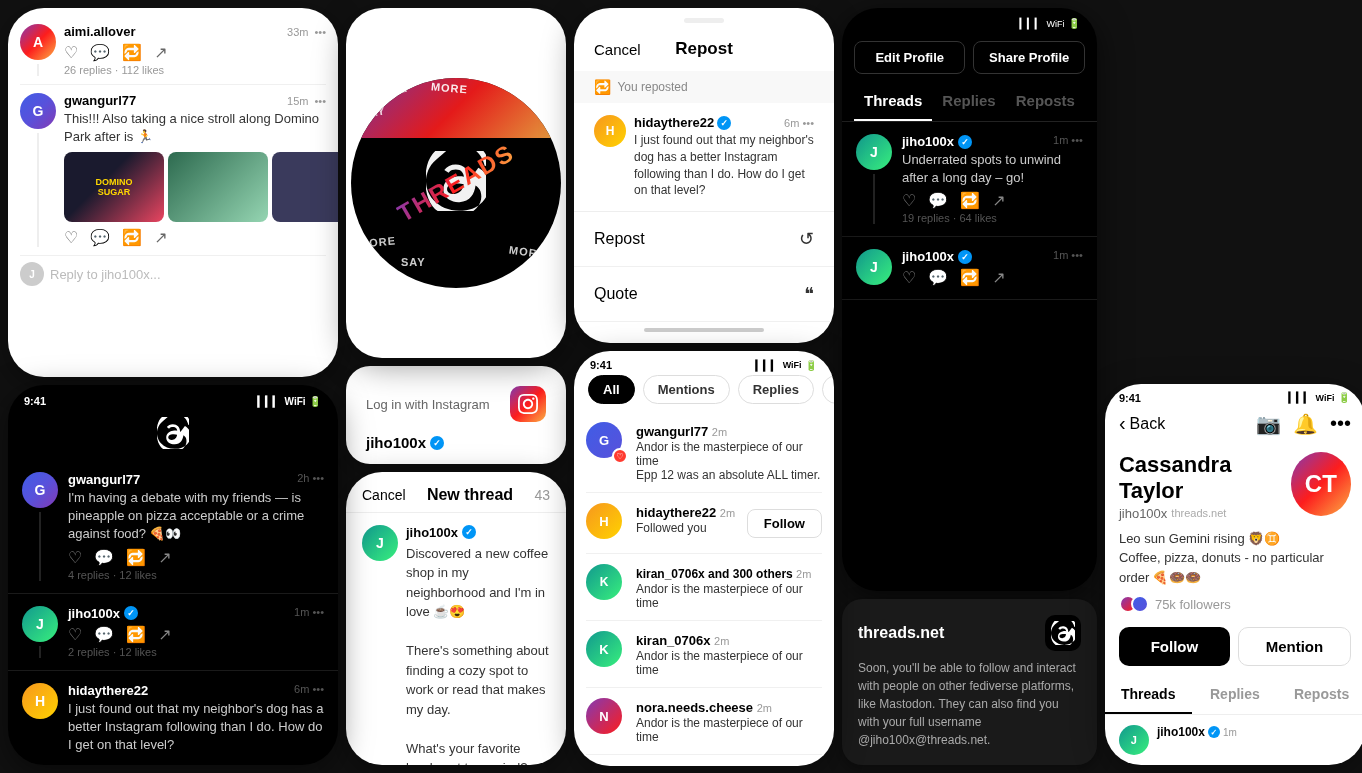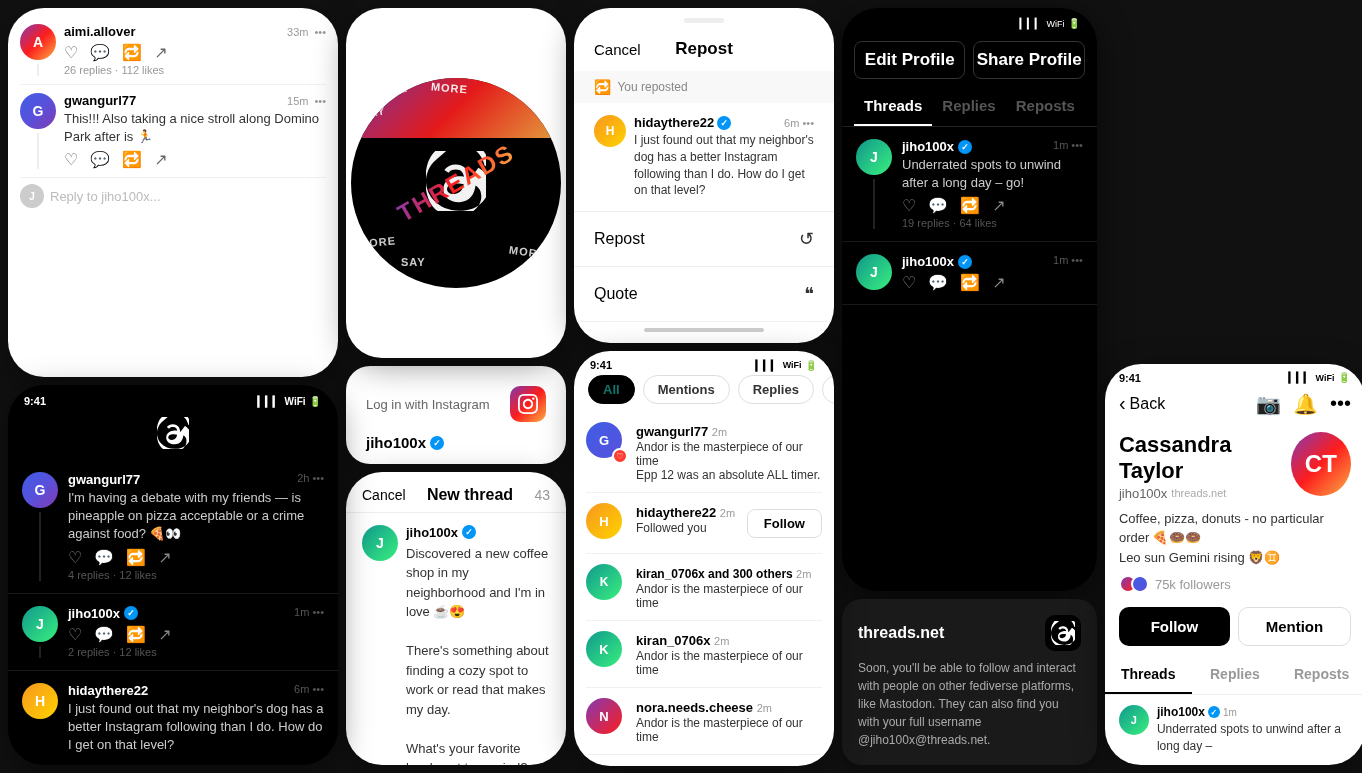--- a/index.html
+++ b/index.html
@@ -291,21 +291,21 @@
       padding: 6px 14px;
       border-radius: 20px;
       font-size: 13px;
       font-weight: 600;
       border: 1.5px solid #ddd;
       color: #333;
       white-space: nowrap;
     }
     .activity-tab.active {
       background: #000;
-      color: #0f766e;
+      color: #ffffff;
       border-color: #000;
     }
     .activity-list { padding: 0 12px; }
     .activity-item {
       display: flex;
       gap: 10px;
       align-items: flex-start;
       padding: 10px 0;
       border-bottom: 1px solid #f0f0f0;
     }
@@ -358,21 +358,21 @@
       gap: 8px;
       padding: 8px 12px;
     }
     .profile-btn {
       flex: 1;
       border: 1.5px solid #333;
       background: transparent;
       color: #fff;
       border-radius: 8px;
       padding: 8px 0;
-      font-size: 17px;
+      font-size: 13px;
       font-weight: 600;
       cursor: pointer;
     }
     .profile-tabs-dark {
       display: flex;
       border-bottom: 1px solid #222;
       padding: 0 12px;
     }
     .profile-tab-dark {
       flex: 1;
@@ -620,20 +620,27 @@
             <div class="thread-header">
               <div style="display:flex;align-items:center;gap:4px;">
                 <span class="username">gwangurl77</span>
               </div>
               <div class="thread-meta">
                 <span>15m</span>
                 <span>•••</span>
               </div>
             </div>
             <div class="thread-text">This!!! Also taking a nice stroll along Domino Park after is 🏃</div>
+            <div class="img-grid">
+              <div class="img-thumb img-domino">
+                <span style="font-size:9px;font-weight:900;color:#ffd700;">DOMINO<br>SUGAR</span>
+              </div>
+              <div class="img-thumb img-building"></div>
+              <div class="img-thumb" style="background:#3a3a5c;"></div>
+            </div>
             <div class="thread-actions">
               <button class="action-btn">♡</button>
               <button class="action-btn">💬</button>
               <button class="action-btn">🔁</button>
               <button class="action-btn">↗</button>
             </div>
           </div>
         </div>
 
         <div class="reply-row">
@@ -1045,22 +1052,22 @@
           <div class="cassandra-name">Cassandra Taylor</div>
           <div style="display:flex;align-items:center;gap:4px;margin-top:2px;">
             <span class="cassandra-handle">jiho100x</span>
             <span style="font-size:11px;color:#aaa;">threads.net</span>
           </div>
         </div>
         <div class="cassandra-big-avatar">CT</div>
       </div>
 
       <div class="cassandra-bio">
+        <div>Leo sun Gemini rising 🦁♊️</div>
         <div>Coffee, pizza, donuts - no particular order 🍕🍩🍩</div>
-        <div>Leo sun Gemini rising 🦁♊️</div>
       </div>
 
       <div class="cassandra-followers">
         <div class="follower-avatars">
           <div class="mini-avatar mini-av1"></div>
           <div class="mini-avatar mini-av2" style="margin-right:0;"></div>
         </div>
         <span>75k followers</span>
       </div>
 
@@ -1076,19 +1083,18 @@
       </div>
 
       <div class="cass-thread-preview">
         <div class="avatar teal" style="width:30px;height:30px;font-size:11px;flex-shrink:0;">J</div>
         <div>
           <div style="font-size:12px;font-weight:700;display:flex;align-items:center;gap:3px;margin-bottom:2px;">
             <span>jiho100x</span>
             <span class="verified-blue" style="width:12px;height:12px;font-size:8px;">✓</span>
             <span style="font-size:10px;color:#999;font-weight:400;">1m</span>
           </div>
-          <div class="cass-thread-text">Underrated spots to unwind after a long day –</div>
         </div>
       </div>
     </div>
   </div>
 
 </div>
 
 </body></html>

